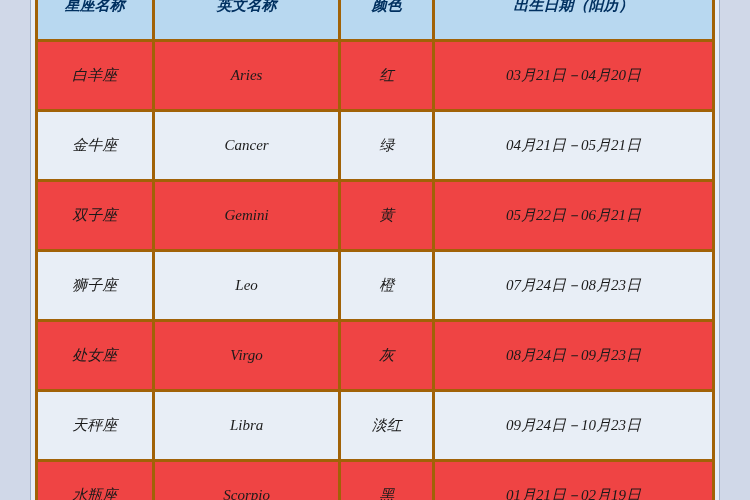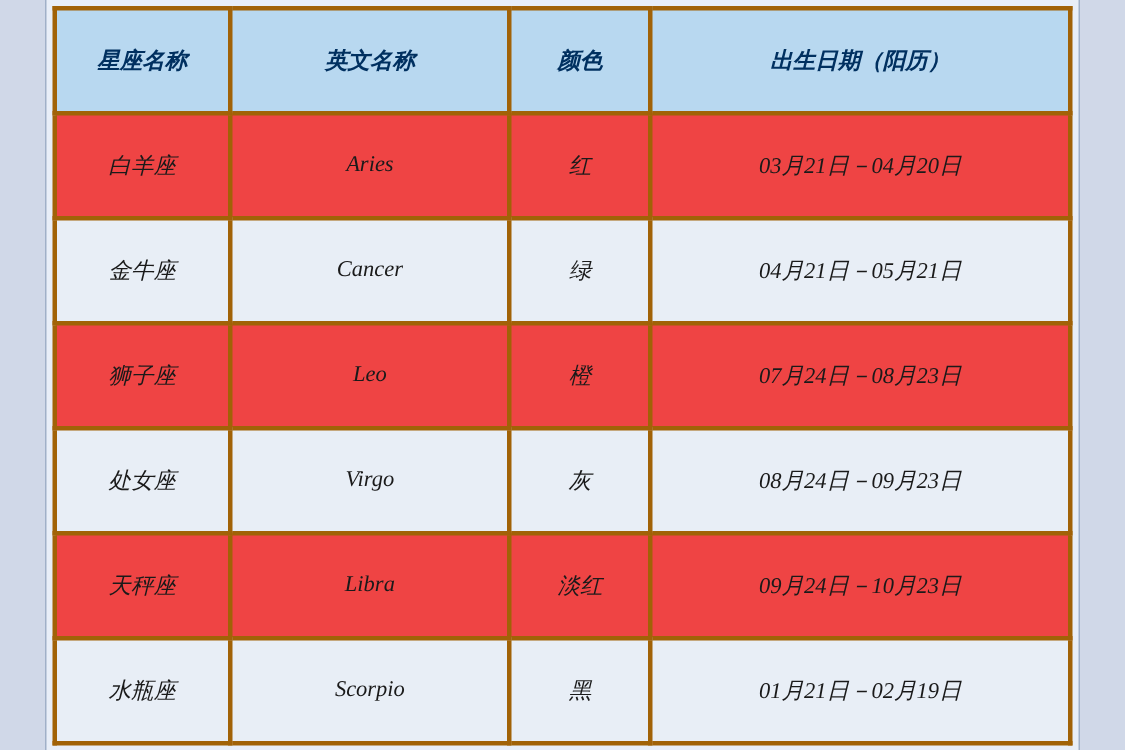--- a/index.html
+++ b/index.html
@@ -79,20 +79,26 @@
           <td>红</td>
           <td>03月21日－04月20日</td>
         </tr>
         <tr>
           <td>金牛座</td>
           <td>Cancer</td>
           <td>绿</td>
           <td>04月21日－05月21日</td>
         </tr>
         <tr>
+          <td>双子座</td>
+          <td>Gemini</td>
+          <td>黄</td>
+          <td>05月22日－06月21日</td>
+        </tr>
+        <tr>
           <td>狮子座</td>
           <td>Leo</td>
           <td>橙</td>
           <td>07月24日－08月23日</td>
         </tr>
         <tr>
           <td>处女座</td>
           <td>Virgo</td>
           <td>灰</td>
           <td>08月24日－09月23日</td>

